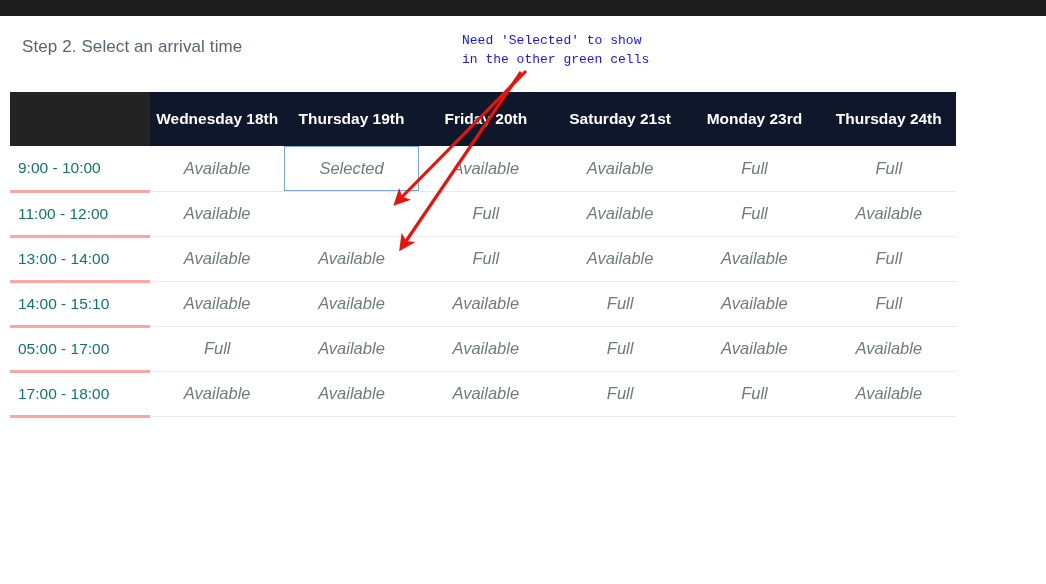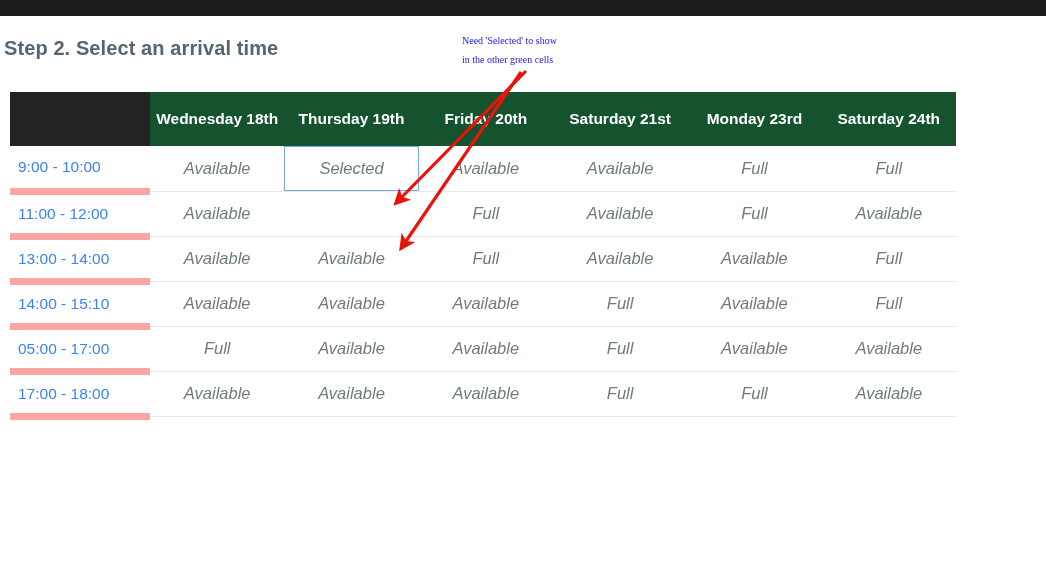--- a/index.html
+++ b/index.html
@@ -19,36 +19,36 @@
   
   .top-bar {
     position: absolute;
     left: 0; top: 0;
     width: 1046px; height: 16px;
     background: #1d1d1d;
   }
   
   .page-title {
     position: absolute;
-    left: 4px; top: 37px;
-    font-size: 20px;
-    font-weight: 700;
+    left: 22px; top: 37px;
+    font-size: 17px;
+    font-weight: 400;
     color: #566573;
     letter-spacing: .1px;
     white-space: nowrap;
   }
   
   .annotation {
     position: absolute;
     left: 462px; top: 31px;
     width: 230px;
-    font-size: 10px;
+    font-size: 13px;
     line-height: 19px;
     color: #1a16e6;
-    font-family: Liberation Serif, serif;
+    font-family: Liberation Mono, monospace;
     white-space: pre-line;
   }
   
   .arrows {
     position: absolute;
     left: 0; top: 0;
     width: 1046px; height: 584px;
     pointer-events: none;
     z-index: 40;
   }
@@ -57,21 +57,21 @@
     position: absolute;
     left: 10px; top: 92px;
     width: 946px;
   }
   table.schedule {
     width: 946px;
     border-collapse: collapse;
     table-layout: fixed;
   }
   table.schedule thead th {
-    background: #14532d;
+    background: #0f172a;
     color: #ffffff;
     font-size: 15.5px;
     font-weight: bold;
     height: 54px;
     text-align: center;
     padding: 0;
     border: 0;
     white-space: nowrap;
   }
   table.schedule thead th.corner {
@@ -84,24 +84,24 @@
     font-size: 16.5px;
     font-style: italic;
     color: #707b7c;
     border-bottom: 1px solid #eaeaea;
     background: #ffffff;
     vertical-align: middle;
   }
   table.schedule tbody td.timelabel {
     font-style: normal;
     font-size: 15.5px;
-    color: #3b82f6;
+    color: #0f766e;
     text-align: left;
     padding-left: 8px;
-    border-bottom: 7px solid #fca5a5;
+    border-bottom: 3px solid #fca5a5;
   }
   td.state-full {
     background: #f4231a;
     color: #ffffff;
     border-bottom: 1px solid #ffffff;
   }
   td.state-selected,
   td.state-green {
     background: #2ecc71;
     color: #ffffff;
@@ -144,21 +144,21 @@
           <col class="c-day">
         </colgroup>
       <thead>
         <tr>
           <th class="corner"></th>
         <th>Wednesday 18th</th>
             <th>Thursday 19th</th>
             <th>Friday 20th</th>
             <th>Saturday 21st</th>
             <th>Monday 23rd</th>
-            <th>Saturday 24th</th>
+            <th>Thursday 24th</th>
           </tr>
       </thead>
       <tbody id="table-body">
           <tr>
             <td class="timelabel">9:00 - 10:00</td>
             <td class="state-available">Available</td>
             <td class="state-selected">Selected</td>
             <td class="state-available">Available</td>
             <td class="state-available">Available</td>
             <td class="state-full">Full</td>

